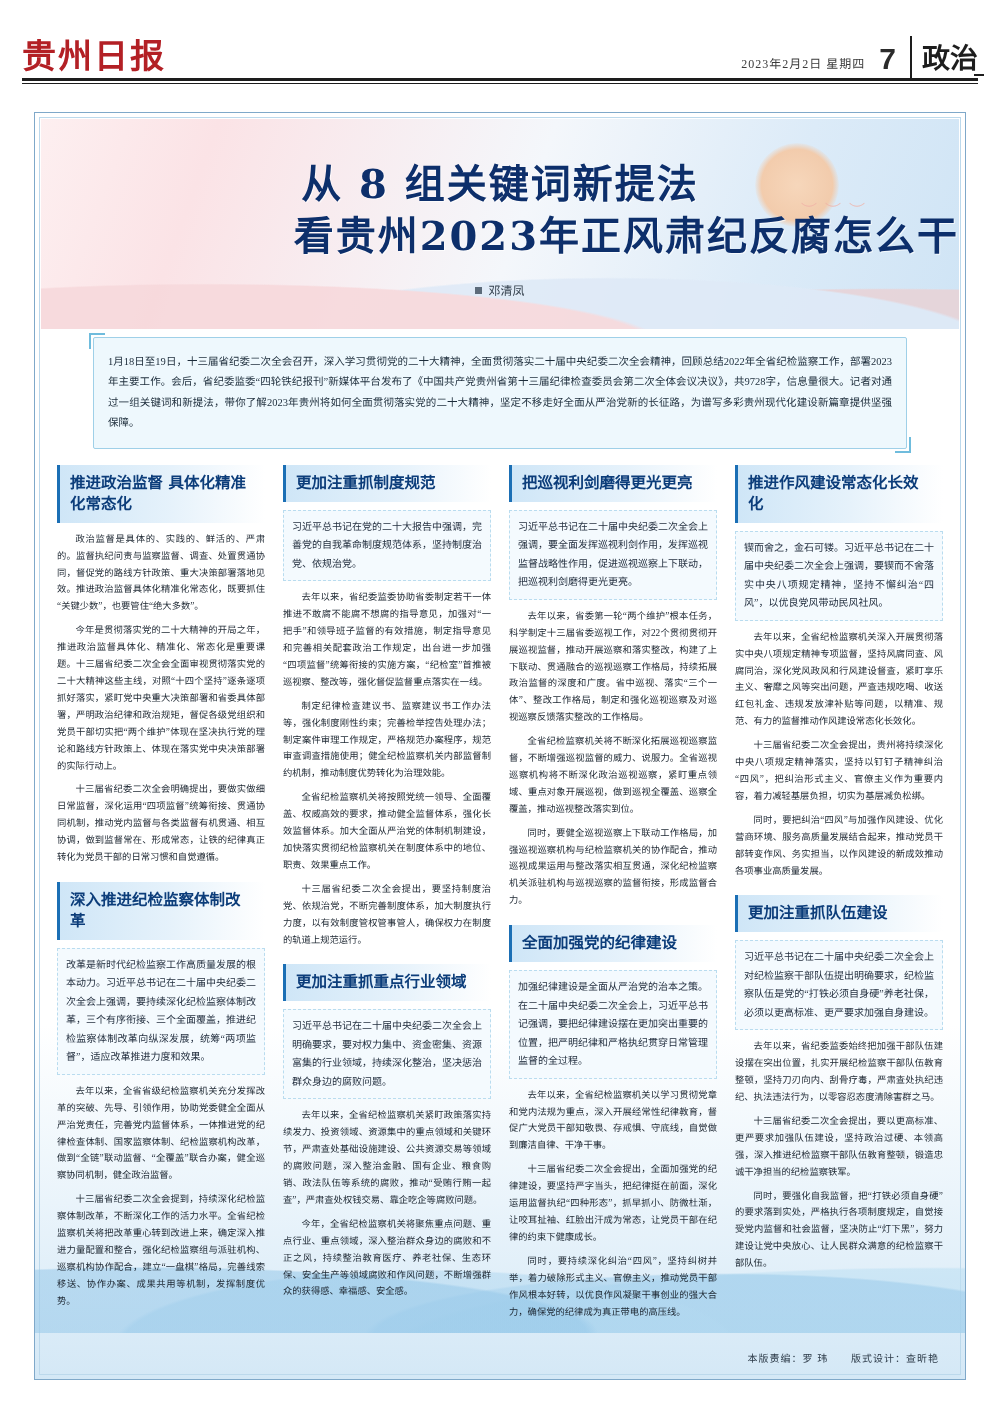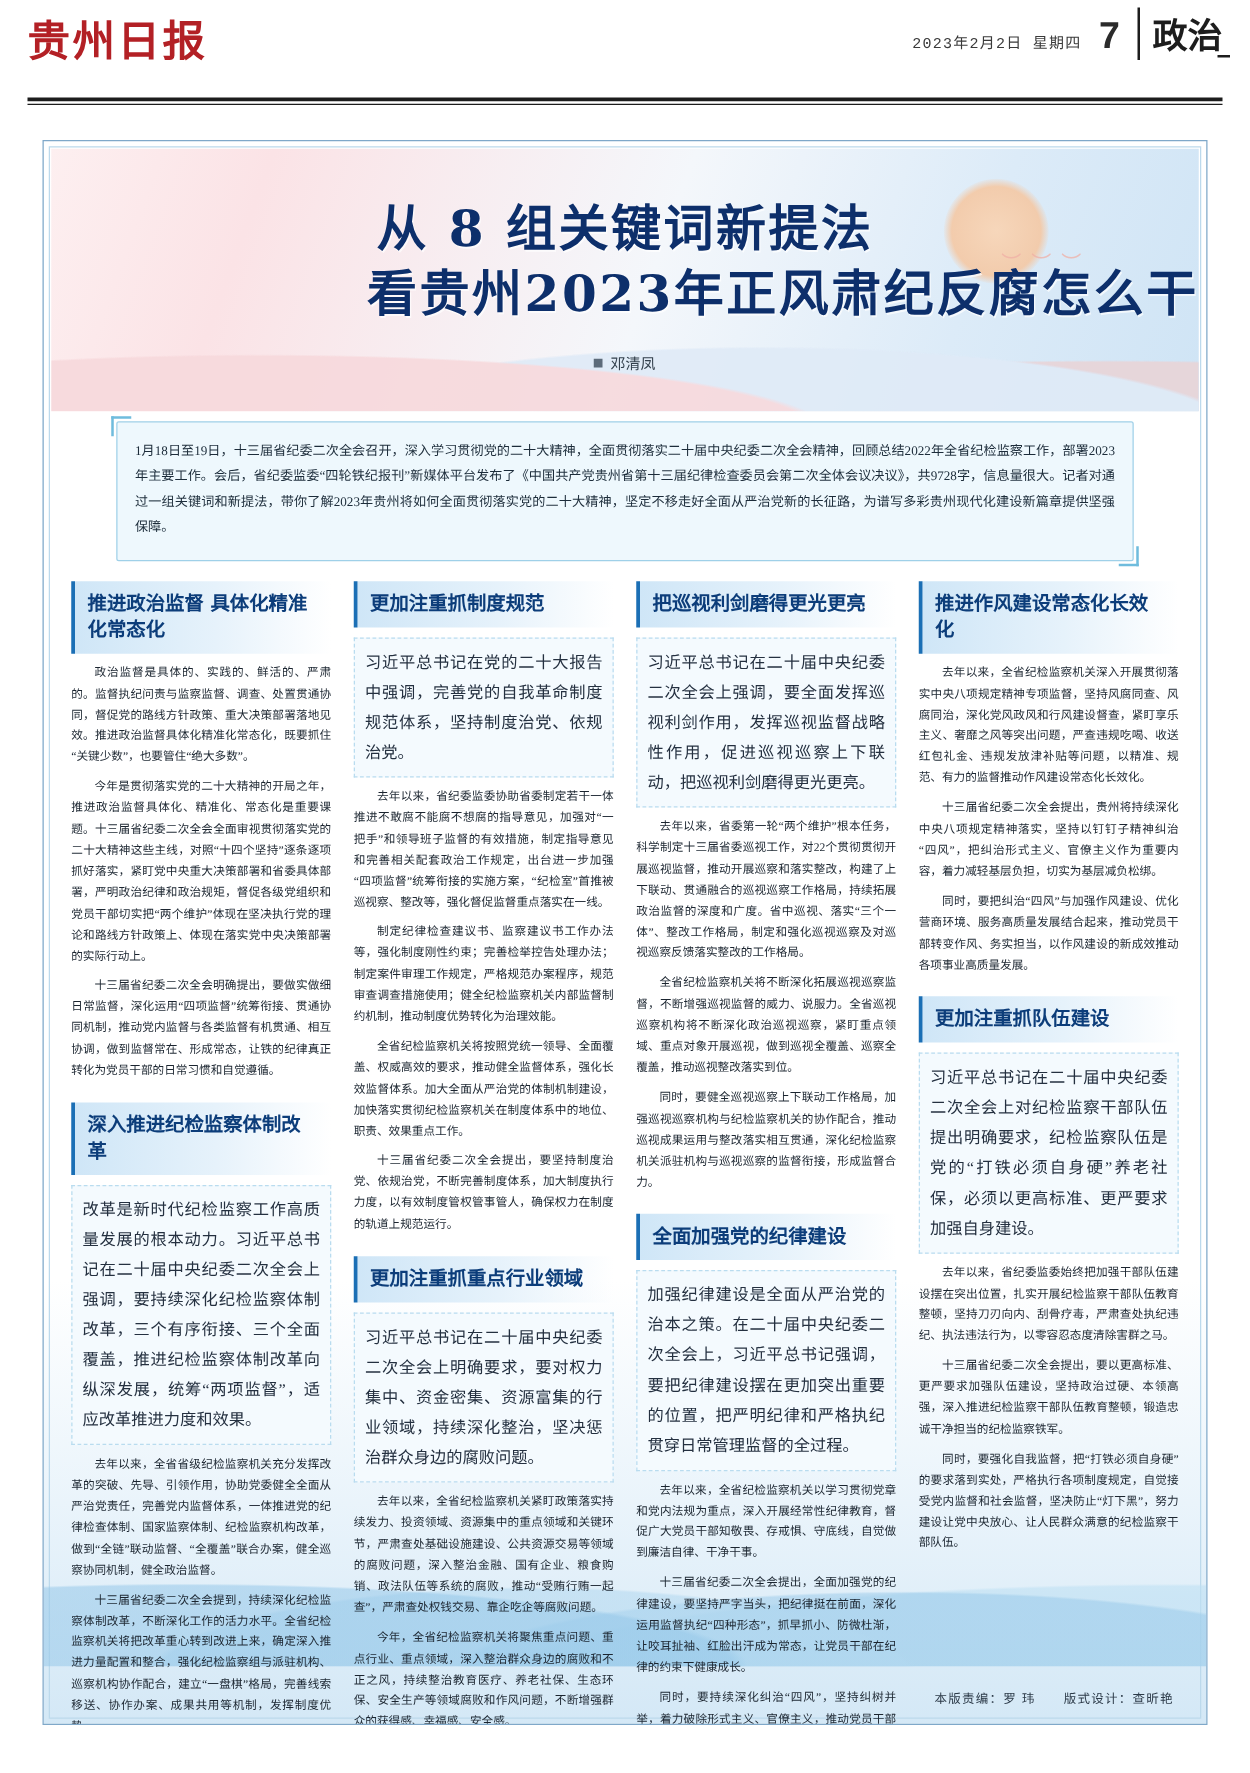--- a/index.html
+++ b/index.html
@@ -7,33 +7,33 @@
     width:1000px;height:1418px;
     background:#ffffff;
     font-family:"Liberation Serif","DejaVu Serif",serif;
     color:#15212e;
     overflow:hidden;
     position:relative;
   }
   
   .masthead{
     position:relative;height:78px;
-    display:flex;align-items:flex-start;justify-content:space-between;
+    display:flex;align-items:flex-end;justify-content:space-between;
     padding:6px 22px 0 22px;box-sizing:border-box;
   }
   .logo{
     font-family:"DejaVu Serif",serif;
     font-size:34px;font-weight:700;color:#b32025;
     letter-spacing:2px;
     display:flex;align-items:center;gap:4px;
   }
   .masthead-right{display:flex;align-items:flex-end;gap:14px;}
   .issue-date{
     font-size:12px;color:#3a3a3a;padding-bottom:6px;
-    font-family:Liberation Mono, monospace;letter-spacing:1px;
+    font-family:Liberation Serif, serif;letter-spacing:1px;
   }
   .page-no{
     font-size:30px;font-weight:700;color:#2b2b2b;
     font-family:"Liberation Sans",sans-serif;padding-bottom:2px;
   }
   .section-name{
     font-size:28px;font-weight:700;color:#1d1d1d;
     border-left:2px solid #1d1d1d;padding-left:10px;padding-bottom:2px;
     position:relative;
   }
@@ -120,21 +120,21 @@
     display:block;margin:0 0 8px 0;
     font-family:"DejaVu Serif",serif;
     font-size:15.5px;font-weight:700;color:#0c3d7a;
     line-height:1.35;
     padding:8px 10px;
     background:linear-gradient(90deg,#cfe6f7 0%,#e6f2fb 55%,rgba(255,255,255,0) 100%);
     border-left:3px solid #1b6fb5;
   }
   .sec.mt{margin-top:16px;}
   .intro{
-    font-size:13px;line-height:1.85;color:#243040;text-align:justify;
+    font-size:10px;line-height:1.85;color:#243040;text-align:justify;
     background:#f4fafe;border:1px dashed #b9dcef;padding:7px 8px;margin-bottom:8px;
   }
   p.body{
     margin:0 0 7px 0;
     font-size:9.3px;line-height:1.82;color:#1b2530;text-align:justify;
     text-indent:2em;
   }
   .divider-wave{
     position:absolute;left:0;right:0;bottom:46px;height:120px;z-index:1;pointer-events:none;
     background:
@@ -221,20 +221,21 @@
 
       <div class="sec mt">全面加强党的纪律建设</div>
       <div class="intro">加强纪律建设是全面从严治党的治本之策。在二十届中央纪委二次全会上，习近平总书记强调，要把纪律建设摆在更加突出重要的位置，把严明纪律和严格执纪贯穿日常管理监督的全过程。</div>
       <p class="body">去年以来，全省纪检监察机关以学习贯彻党章和党内法规为重点，深入开展经常性纪律教育，督促广大党员干部知敬畏、存戒惧、守底线，自觉做到廉洁自律、干净干事。</p>
       <p class="body">十三届省纪委二次全会提出，全面加强党的纪律建设，要坚持严字当头，把纪律挺在前面，深化运用监督执纪“四种形态”，抓早抓小、防微杜渐，让咬耳扯袖、红脸出汗成为常态，让党员干部在纪律的约束下健康成长。</p>
       <p class="body">同时，要持续深化纠治“四风”，坚持纠树并举，着力破除形式主义、官僚主义，推动党员干部作风根本好转，以优良作风凝聚干事创业的强大合力，确保党的纪律成为真正带电的高压线。</p>
     </div>
 
     <div class="col">
       <div class="sec">推进作风建设常态化长效化</div>
+      <div class="intro">锲而舍之，金石可镂。习近平总书记在二十届中央纪委二次全会上强调，要锲而不舍落实中央八项规定精神，坚持不懈纠治“四风”，以优良党风带动民风社风。</div>
       <p class="body">去年以来，全省纪检监察机关深入开展贯彻落实中央八项规定精神专项监督，坚持风腐同查、风腐同治，深化党风政风和行风建设督查，紧盯享乐主义、奢靡之风等突出问题，严查违规吃喝、收送红包礼金、违规发放津补贴等问题，以精准、规范、有力的监督推动作风建设常态化长效化。</p>
       <p class="body">十三届省纪委二次全会提出，贵州将持续深化中央八项规定精神落实，坚持以钉钉子精神纠治“四风”，把纠治形式主义、官僚主义作为重要内容，着力减轻基层负担，切实为基层减负松绑。</p>
       <p class="body">同时，要把纠治“四风”与加强作风建设、优化营商环境、服务高质量发展结合起来，推动党员干部转变作风、务实担当，以作风建设的新成效推动各项事业高质量发展。</p>
 
       <div class="sec mt">更加注重抓队伍建设</div>
       <div class="intro">习近平总书记在二十届中央纪委二次全会上对纪检监察干部队伍提出明确要求，纪检监察队伍是党的“打铁必须自身硬”养老社保，必须以更高标准、更严要求加强自身建设。</div>
       <p class="body">去年以来，省纪委监委始终把加强干部队伍建设摆在突出位置，扎实开展纪检监察干部队伍教育整顿，坚持刀刃向内、刮骨疗毒，严肃查处执纪违纪、执法违法行为，以零容忍态度清除害群之马。</p>
       <p class="body">十三届省纪委二次全会提出，要以更高标准、更严要求加强队伍建设，坚持政治过硬、本领高强，深入推进纪检监察干部队伍教育整顿，锻造忠诚干净担当的纪检监察铁军。</p>
       <p class="body">同时，要强化自我监督，把“打铁必须自身硬”的要求落到实处，严格执行各项制度规定，自觉接受党内监督和社会监督，坚决防止“灯下黑”，努力建设让党中央放心、让人民群众满意的纪检监察干部队伍。</p>
     </div>

